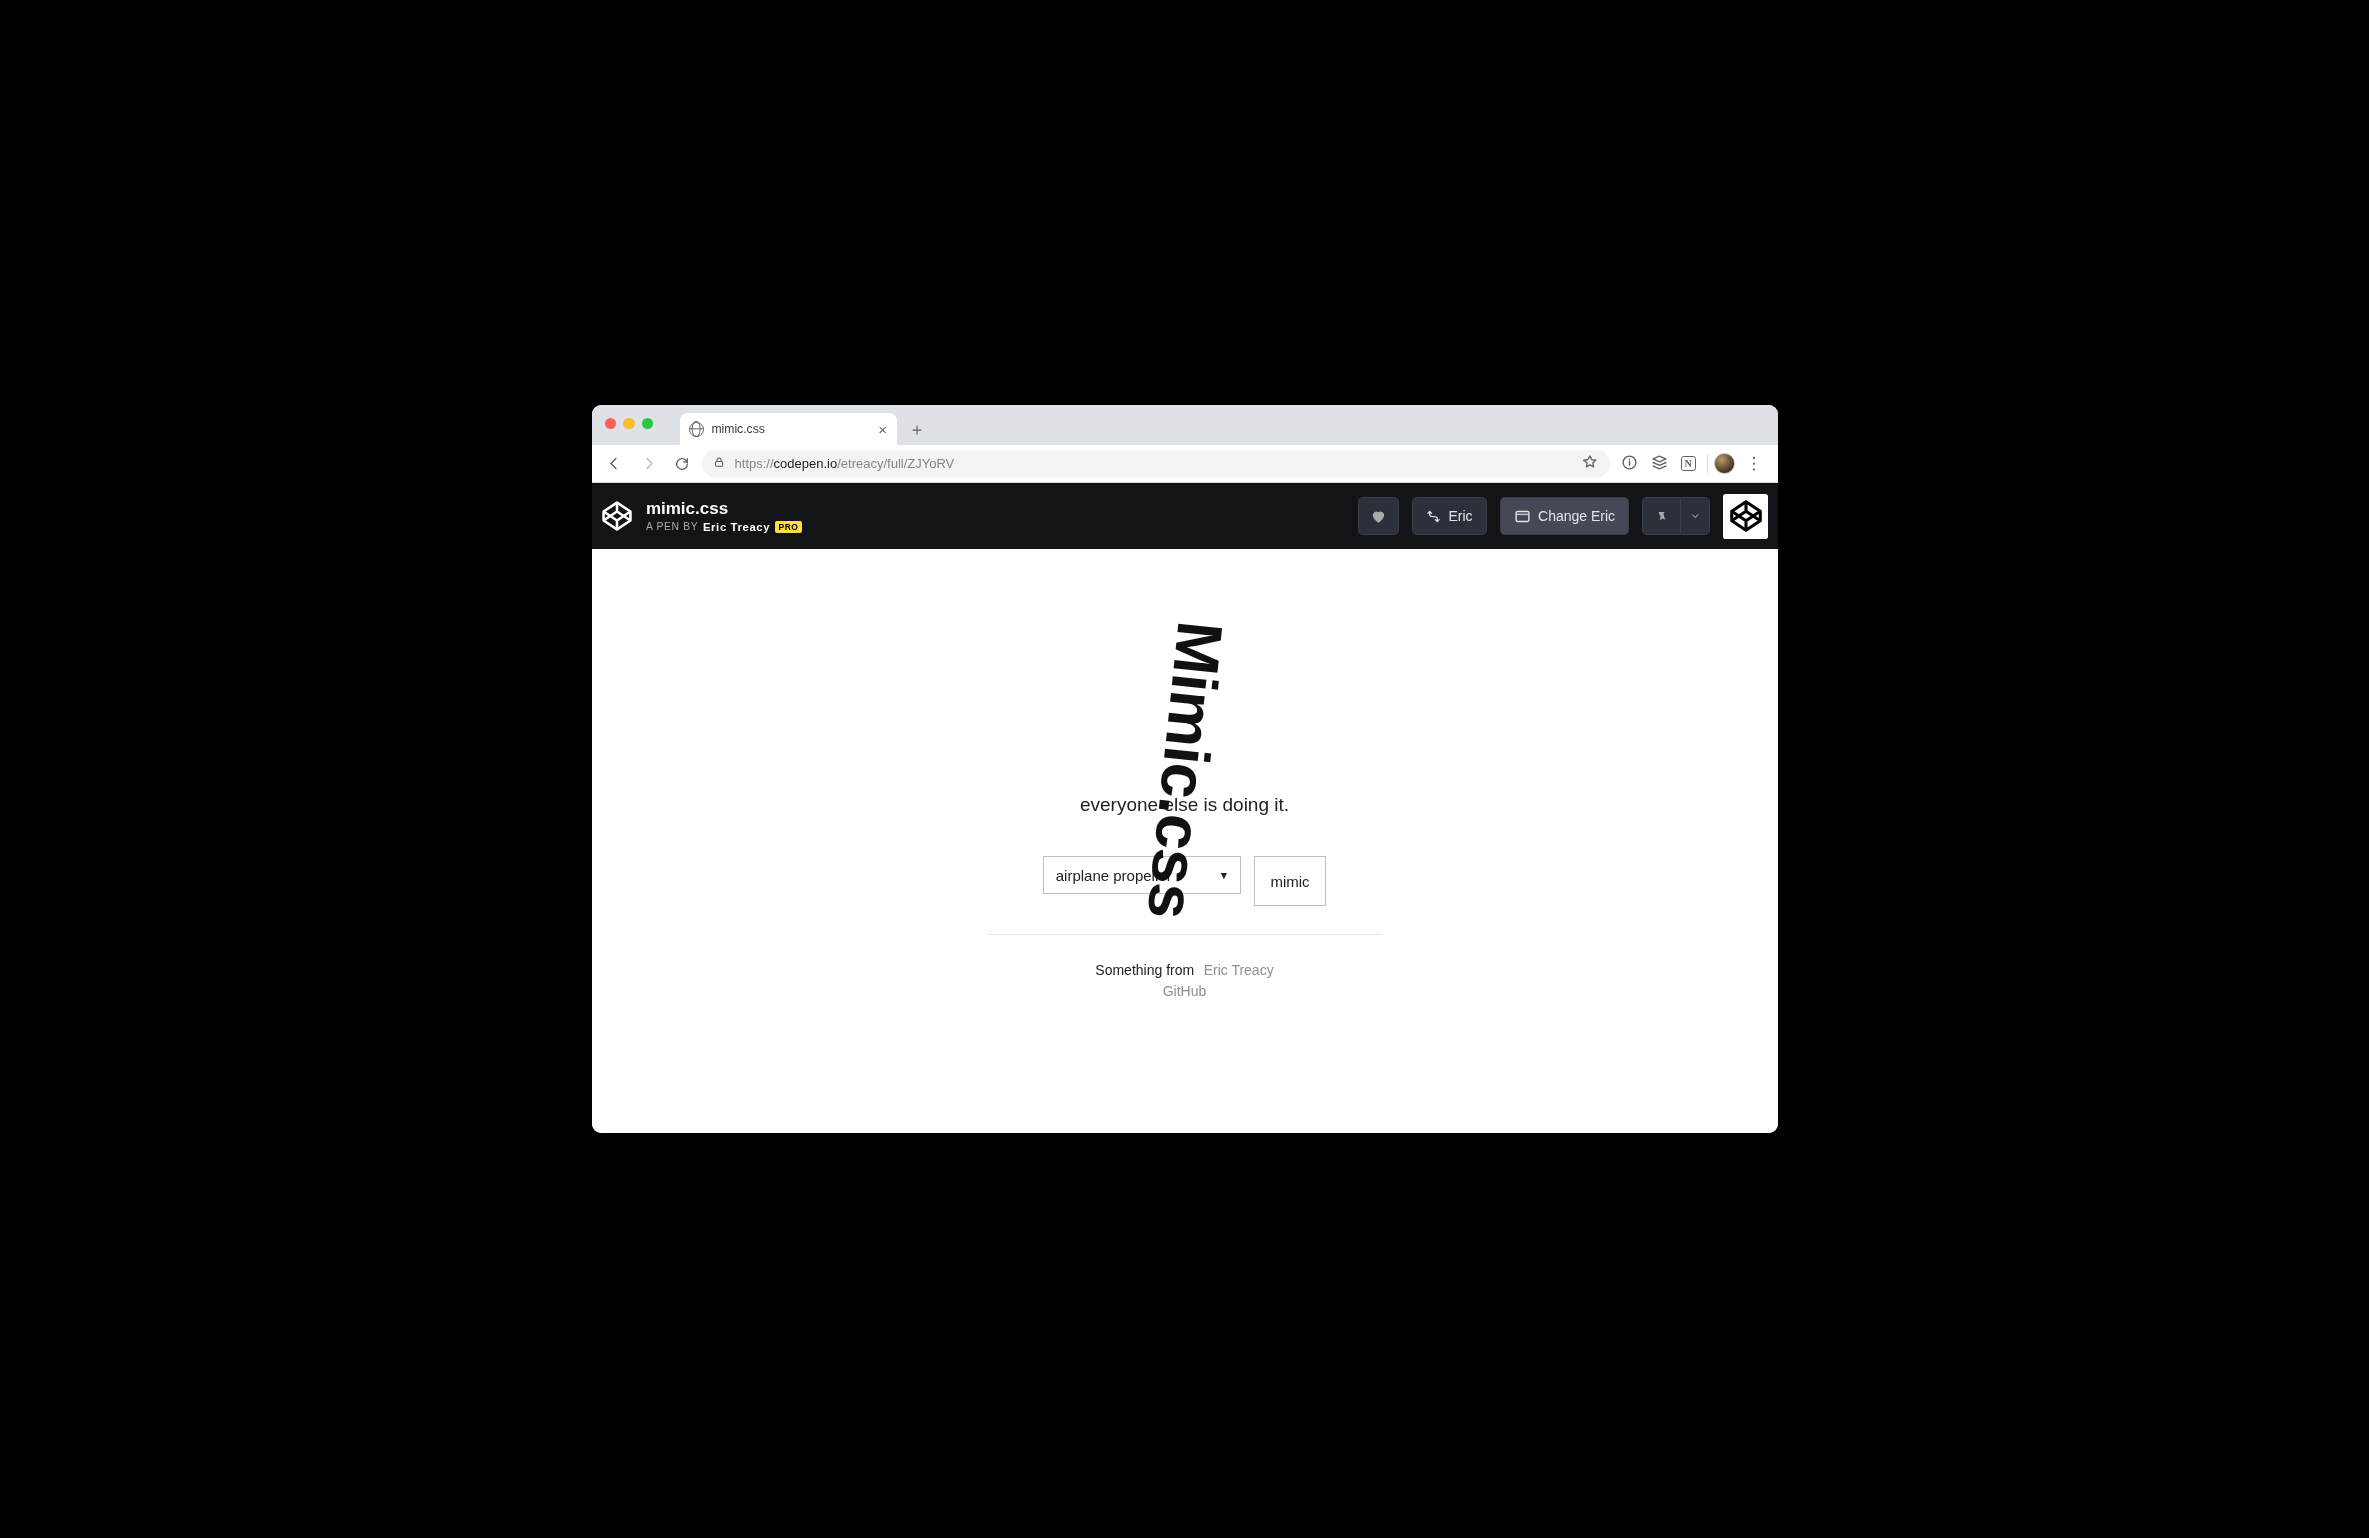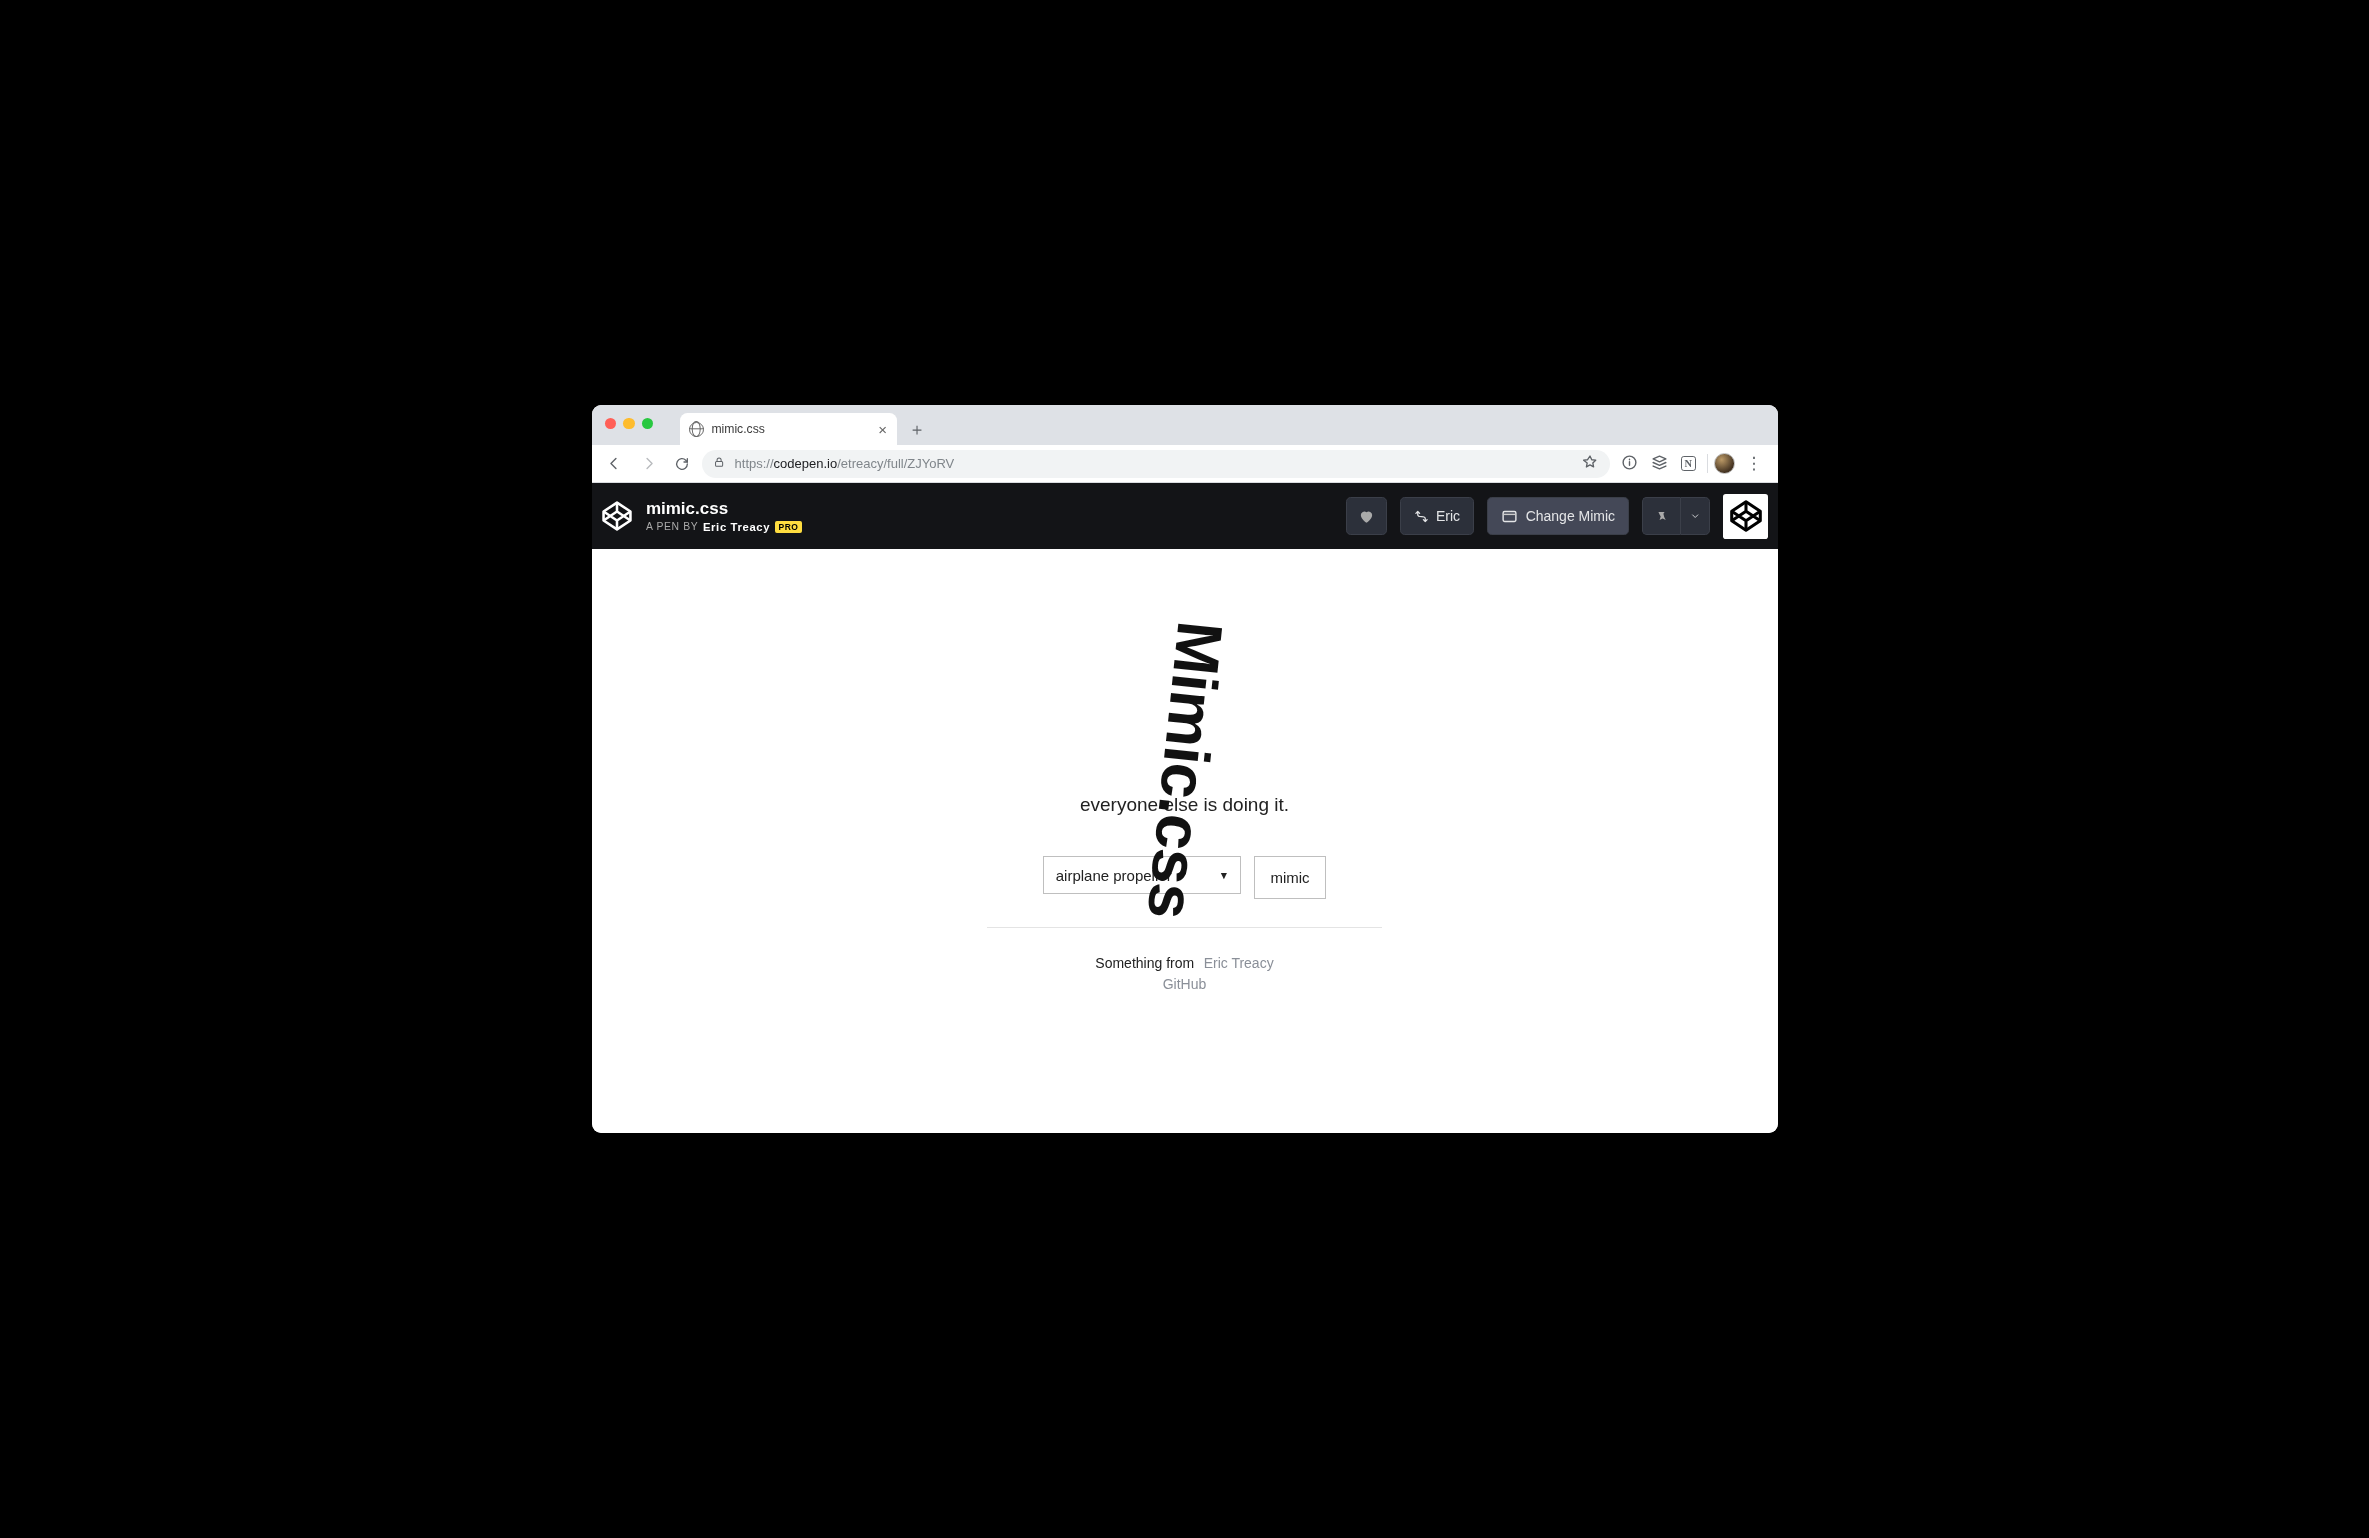--- a/index.html
+++ b/index.html
@@ -150,21 +150,21 @@
   .tagline { font-size:19px;color:#222;margin-bottom:40px; }
   .controls { display:flex;justify-content:center;gap:13px;margin-bottom:28px; }
   .select {
     position:relative;width:198px;height:38px;border:0.9px solid #bfbfbf;background:#fff;
     display:flex;align-items:center;padding:0 11.3px;font-size:15px;color:#222;
   }
   .select::after {
     content:"▼";position:absolute;right:11.3px;font-size:10.4px;color:#222;
   }
   .mimic-btn {
-    height:43px;padding:11px 15px;border:0.9px solid #bfbfbf;background:#fff;font-size:15px;color:#222;
+    height:50px;padding:11px 15px;border:0.9px solid #bfbfbf;background:#fff;font-size:15px;color:#222;
     display:flex;align-items:center;
   }
   .hr { border:0;border-top:0.9px solid #e4e4e4;margin:0 0 24.5px; }
   .footer { font-size:14px;color:#222; line-height:1.5;}
   .footer a { color:#8a8f98;text-decoration:none;margin-left:5.6px; }
   .footer .line2 a { margin-left:0; }
 
   
   .stroke { fill:none;stroke:currentColor;stroke-width:2;stroke-linecap:round;stroke-linejoin:round; }
 </style>
@@ -269,21 +269,21 @@
       <svg width="15" height="15" viewBox="0 0 24 24">
           <path class="stroke" stroke="#ccc" d="M6 4v5c0 3 3 3 6 3s6 0 6 3v5M6 4l-3 3M6 4l3 3M18 20l-3-3M18 20l3-3"></path>
         </svg>
       <span>Eric</span>
     </button>
     <button class="cp-btn primary">
       <svg width="17" height="17" viewBox="0 0 24 24">
           <rect class="stroke" stroke="#ccc" x="3" y="5" width="18" height="14" rx="2"></rect>
           <path stroke="#ccc" stroke-width="2" d="M3 9h18"></path>
         </svg>
-      <span>Change Mimic</span>
+      <span>Change Eric</span>
     </button>
     <div class="cp-btn-group">
       <button class="cp-btn">
         <svg width="13" height="13" viewBox="0 0 24 24">
             <path fill="#aaa" d="M14 2l8 8-4 1-3 5-2 6-2-6-6-2 6-3 1-4z" transform="rotate(-45 12 12)"></path>
           </svg>
       </button>
       <button class="cp-btn">
         <svg width="10.4" height="10.4" viewBox="0 0 24 24">
             <path class="stroke" stroke="#aaa" d="M6 9l6 6 6-6"></path>

